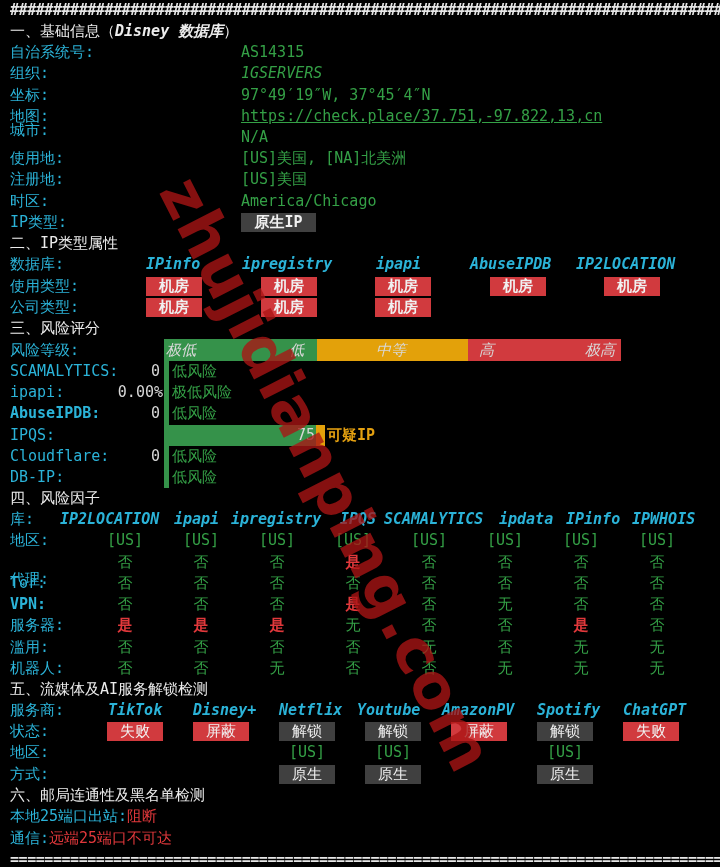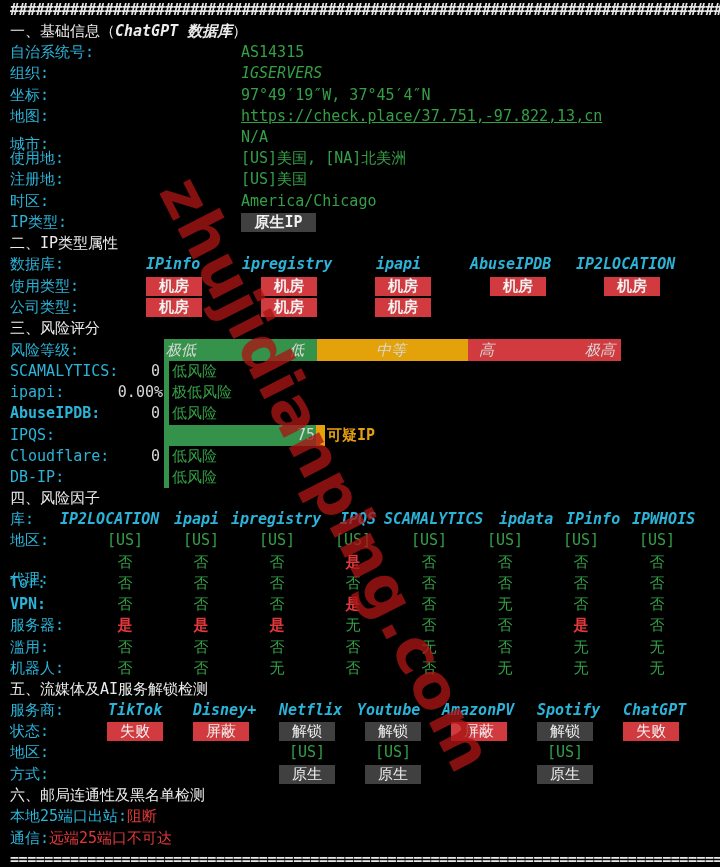--- a/index.html
+++ b/index.html
@@ -27,35 +27,35 @@
   .cell { position:absolute; width:40px; text-align:center; height:21px; line-height:21px; }
   .watermark { position:absolute; left:120px; top:400px; transform:rotate(63deg); transform-origin:left top;
                font-family:"DejaVu Sans",sans-serif; font-weight:bold; font-size:62px; color:rgba(170,20,20,0.78);
                white-space:nowrap; pointer-events:none; letter-spacing:1px; }
 </style>
 </head>
 <body>
 
 <div class="line hash" style="top:0px;">####################################################################################</div>
 
-<div class="line white" style="top:21px;"><span>一、基础信息（</span><span class="ital bold">ChatGPT 数据库</span><span>）</span></div>
+<div class="line white" style="top:21px;"><span>一、基础信息（</span><span class="ital bold">Disney 数据库</span><span>）</span></div>
 
 <div class="line cyan" style="top:42px;">自治系统号:</div>
 <div class="abs green" style="top:42px;left:241px;">AS14315</div>
 
 <div class="line cyan" style="top:63px;">组织:</div>
 <div class="abs green" style="top:63px;left:241px;font-style:italic;">1GSERVERS</div>
 
 <div class="line cyan" style="top:85px;">坐标:</div>
 <div class="abs green" style="top:85px;left:241px;">97°49′19″W, 37°45′4″N</div>
 
 <div class="line cyan" style="top:106px;">地图:</div>
 <div class="abs link" style="top:106px;left:241px;">https://check.place/37.751,-97.822,13,cn</div>
 
-<div class="line cyan" style="top:134px;">城市:</div>
+<div class="line cyan" style="top:120px;">城市:</div>
 <div class="abs green" style="top:127px;left:241px;">N/A</div>
 
 <div class="line cyan" style="top:148px;">使用地:</div>
 <div class="abs green" style="top:148px;left:241px;">[US]美国, [NA]北美洲</div>
 
 <div class="line cyan" style="top:169px;">注册地:</div>
 <div class="abs green" style="top:169px;left:241px;">[US]美国</div>
 
 <div class="line cyan" style="top:191px;">时区:</div>
 <div class="abs green" style="top:191px;left:241px;">America/Chicago</div>

